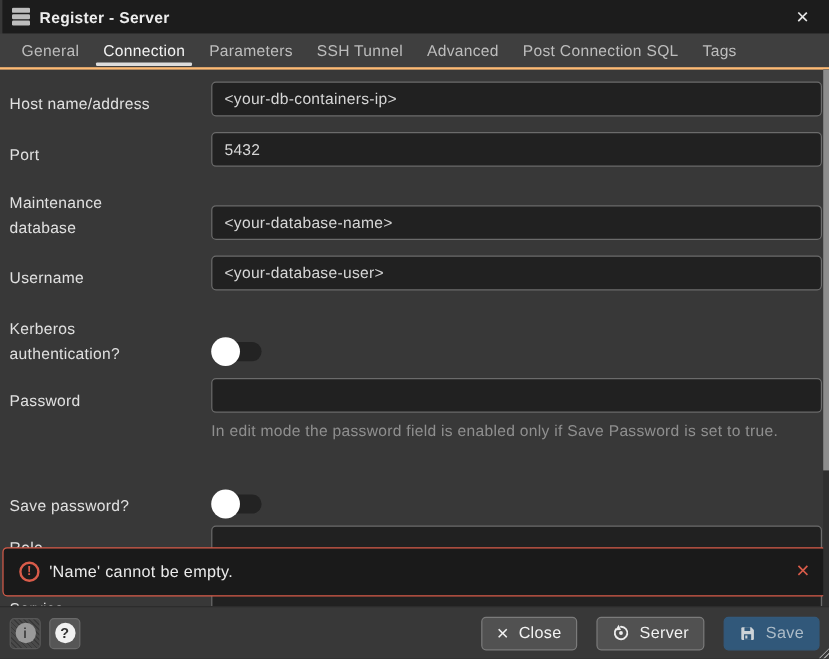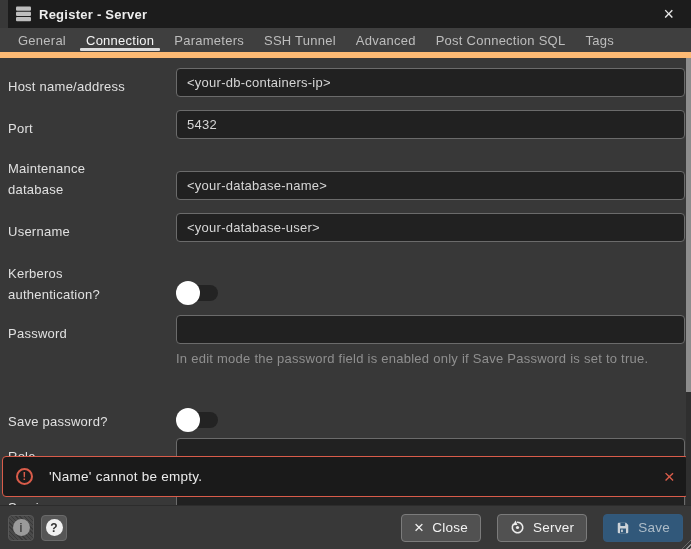--- a/index.html
+++ b/index.html
@@ -1,29 +1,29 @@
 <!DOCTYPE html>
 <html><head>
 <meta charset="utf-8">
 <style>
   html,body{margin:0;padding:0;background:#262626;}
   .window{position:relative;width:691px;height:549px;background:#383838;overflow:hidden;
     font-family:"Liberation Sans",sans-serif;color:#dcdcdc;letter-spacing:0.25px;}
 
   
-  .titlebar{position:absolute;top:0;left:8px;right:0;height:28px;background:#1c1c1c;
+  .titlebar{position:absolute;top:0;left:2px;right:0;height:28px;background:#1c1c1c;
     display:flex;align-items:center;padding:0 8px;box-sizing:border-box;}
   .app-icon{display:flex;align-items:center;}
   .title{font-weight:bold;font-size:13px;color:#ededed;margin-left:8px;}
   .win-close{margin-left:auto;margin-right:4px;color:#e8e8e8;font-size:18px;line-height:18px;
     width:20px;text-align:center;cursor:pointer;}
 
   
   .tabbar{position:absolute;top:28px;left:0;right:0;height:30px;background:#3f3f3f;
-    display:flex;align-items:stretch;padding-left:8px;box-sizing:border-box;border-bottom:6px solid #fdba74;}
+    display:flex;align-items:stretch;padding-left:8px;box-sizing:border-box;border-bottom:2px solid #fdba74;}
   .tab{display:flex;align-items:center;padding:0 10px;font-size:13px;color:#bdbdbd;position:relative;cursor:pointer;white-space:nowrap;}
   .tab.active{color:#f3f3f3;}
   .tab.active::after{content:"";position:absolute;left:4px;right:4px;bottom:1px;height:3px;background:#dcdcdc;border-radius:1px;}
 
   
   .row{position:absolute;left:8px;right:6px;display:flex;align-items:flex-end;}
   .lbl{flex:0 0 120px;font-size:13px;line-height:21px;padding-top:6px;color:#e0e0e0;}
   .ctl{flex:1;margin-left:48px;min-width:0;}
   .tinput{width:100%;height:29px;box-sizing:border-box;background:#212121;border:1px solid #6b6b6b;
     border-radius:4px;color:#d6d6d6;font-size:13px;padding:0 10px;font-family:inherit;letter-spacing:0.25px;outline:none;}
@@ -33,21 +33,21 @@
   .toggle{position:relative;width:44px;height:24px;margin-top:3px;cursor:pointer;}
   .toggle .track{position:absolute;left:3px;top:4px;width:39px;height:16px;background:#232323;border-radius:8px;}
   .toggle .knob{position:absolute;left:0;top:0;width:24px;height:24px;background:#ffffff;border-radius:50%;}
 
   
   .banner{position:absolute;left:2px;right:2px;top:456px;height:41px;background:#1a1a1a;
     border:1px solid #d95c4a;border-radius:4px;display:flex;align-items:center;
     padding:0 13px;box-sizing:border-box;z-index:6;}
   .err-icon{flex:0 0 17px;width:17px;height:17px;box-sizing:border-box;border:2px solid #d95c4a;border-radius:50%;
     color:#d95c4a;font-weight:bold;font-size:11px;line-height:13px;text-align:center;}
-  .banner .msg{margin-left:16px;font-size:13.5px;color:#ebebeb;}
+  .banner .msg{margin-left:8px;font-size:13.5px;color:#ebebeb;}
   .banner-close{margin-left:auto;color:#d95c4a;font-size:19px;line-height:19px;cursor:pointer;}
 
   
   .footer{position:absolute;left:0;right:0;top:505px;height:44px;background:#383838;
     border-top:1px solid #2c2c2c;display:flex;align-items:center;padding:0 8px;box-sizing:border-box;z-index:10;}
   .icon-btn{width:26px;height:26px;border-radius:4px;margin-right:7px;display:flex;align-items:center;justify-content:center;box-sizing:border-box;cursor:pointer;}
   .icon-btn.info{background:#4a4a4a;border:1px solid #585858;
     background-image:repeating-linear-gradient(45deg,rgba(0,0,0,0.22) 0 1px,transparent 1px 3px);}
   .circ{width:17px;height:17px;border-radius:50%;display:flex;align-items:center;justify-content:center;
     font-weight:bold;font-size:12px;}

